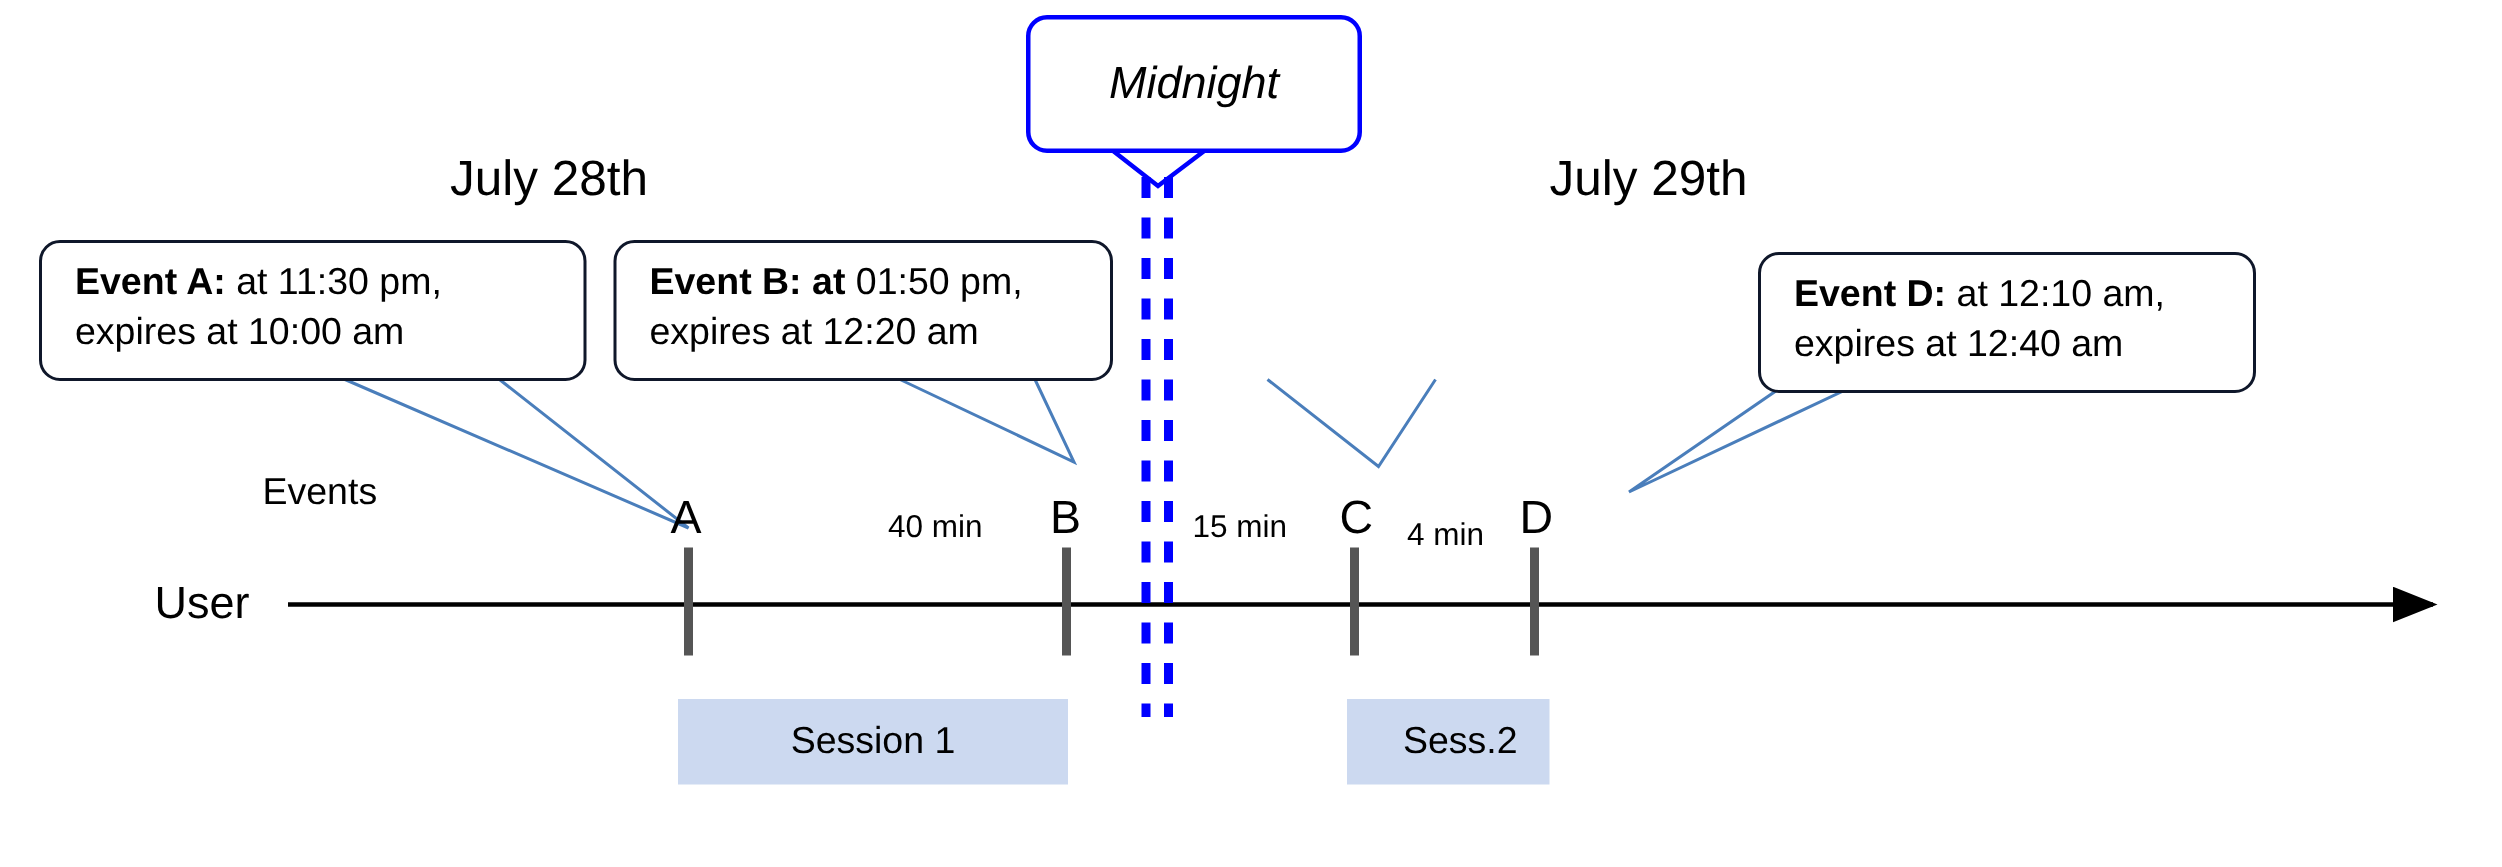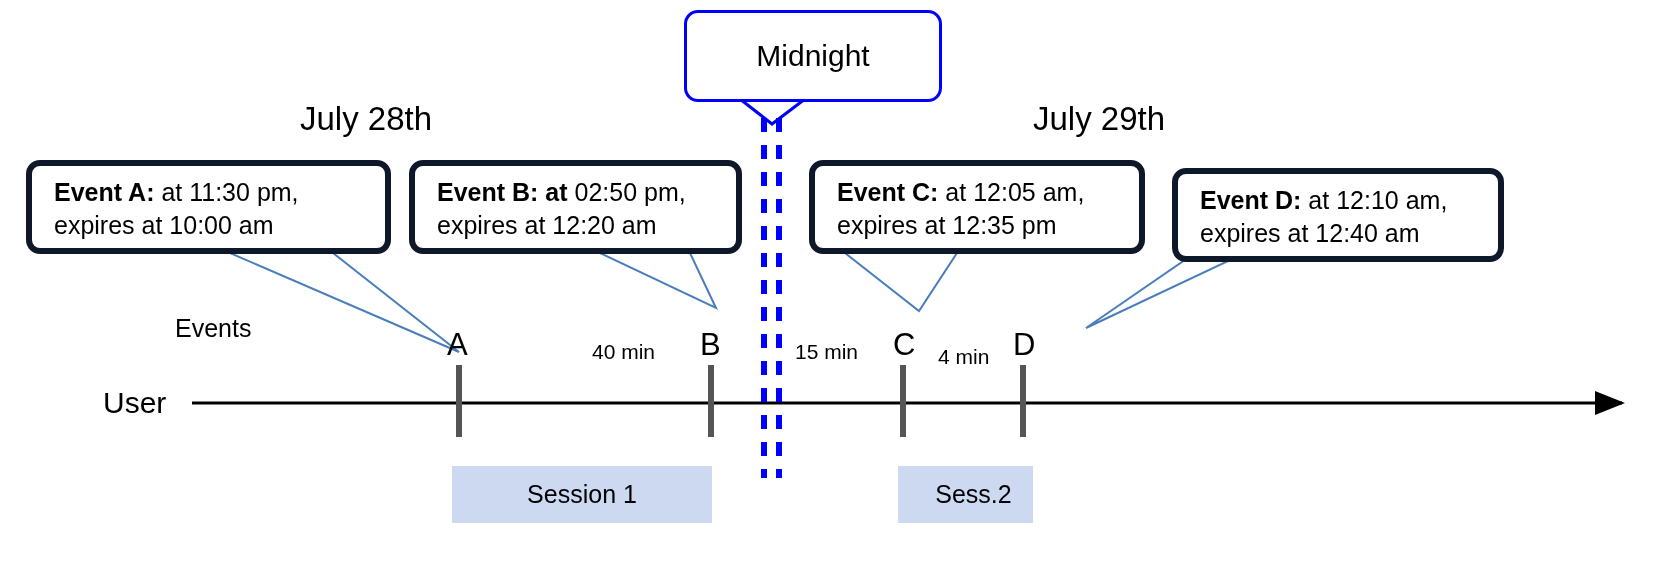--- a/index.html
+++ b/index.html
@@ -21,21 +21,21 @@
   svg#timeline-svg {
     position: absolute;
     left: 0;
     top: 0;
     width: 1668px;
     height: 578px;
   }
   .callout-box {
     position: absolute;
     box-sizing: border-box;
-    border: 6px solid #0f172a;
+    border: 2px solid #0f172a;
     border-radius: 14px;
     background: #ffffff;
     font-size: 25px;
     line-height: 1.30;
     color: #000000;
     padding: 10px 14px 8px 22px;
     white-space: nowrap;
   }
   .callout-box .lead {
     font-weight: bold;
@@ -99,41 +99,37 @@
 
     <polyline points="230,253 459,352 333,253" fill="none" stroke="#4a7ebb" stroke-width="2"></polyline>
 
     <polyline points="600,253 716,308 690,253" fill="none" stroke="#4a7ebb" stroke-width="2"></polyline>
 
     <polyline points="845,253 919,311 957,253" fill="none" stroke="#4a7ebb" stroke-width="2"></polyline>
 
     <polyline points="1245,253 1086,328 1195,253" fill="none" stroke="#4a7ebb" stroke-width="2"></polyline>
   </svg>
 
-  <div class="midnight-box" style="left:684px; top:10px; width:258px; height:92px;">
+  <div class="midnight-box" style="left:684px; top:10px; width:224px; height:92px;font-style:italic;">
     <span>Midnight</span>
   </div>
 
   <div class="plain-label date-label" style="left:300px; top:100px;">July 28th</div>
   <div class="plain-label date-label" style="left:1033px; top:100px;">July 29th</div>
 
   <div class="callout-box" style="left:26px; top:160px; width:365px; height:94px;">
     <span class="lead">Event A:</span><span> at 11:30 pm,</span><br>
     <span>expires at 10:00 am</span>
   </div>
 
   <div class="callout-box" style="left:409px; top:160px; width:333px; height:94px;">
-    <span class="lead">Event B: at</span><span> 02:50 pm,</span><br>
+    <span class="lead">Event B: at</span><span> 01:50 pm,</span><br>
     <span>expires at 12:20 am</span>
   </div>
 
-  <div class="callout-box" style="left:809px; top:160px; width:336px; height:94px;">
-    <span class="lead">Event C:</span><span> at 12:05 am,</span><br>
-    <span>expires at 12:35 pm</span>
-  </div>
 
   <div class="callout-box" style="left:1172px; top:168px; width:332px; height:94px;">
     <span class="lead">Event D:</span><span>  at 12:10 am,</span><br>
     <span>expires at 12:40 am</span>
   </div>
 
   <div class="plain-label events-label" style="left:175px; top:314px;">Events</div>
   <div class="plain-label row-label" style="left:103px; top:386px;">User</div>
 
   <div class="plain-label marker-label" style="left:447px; top:327px;">A</div>

